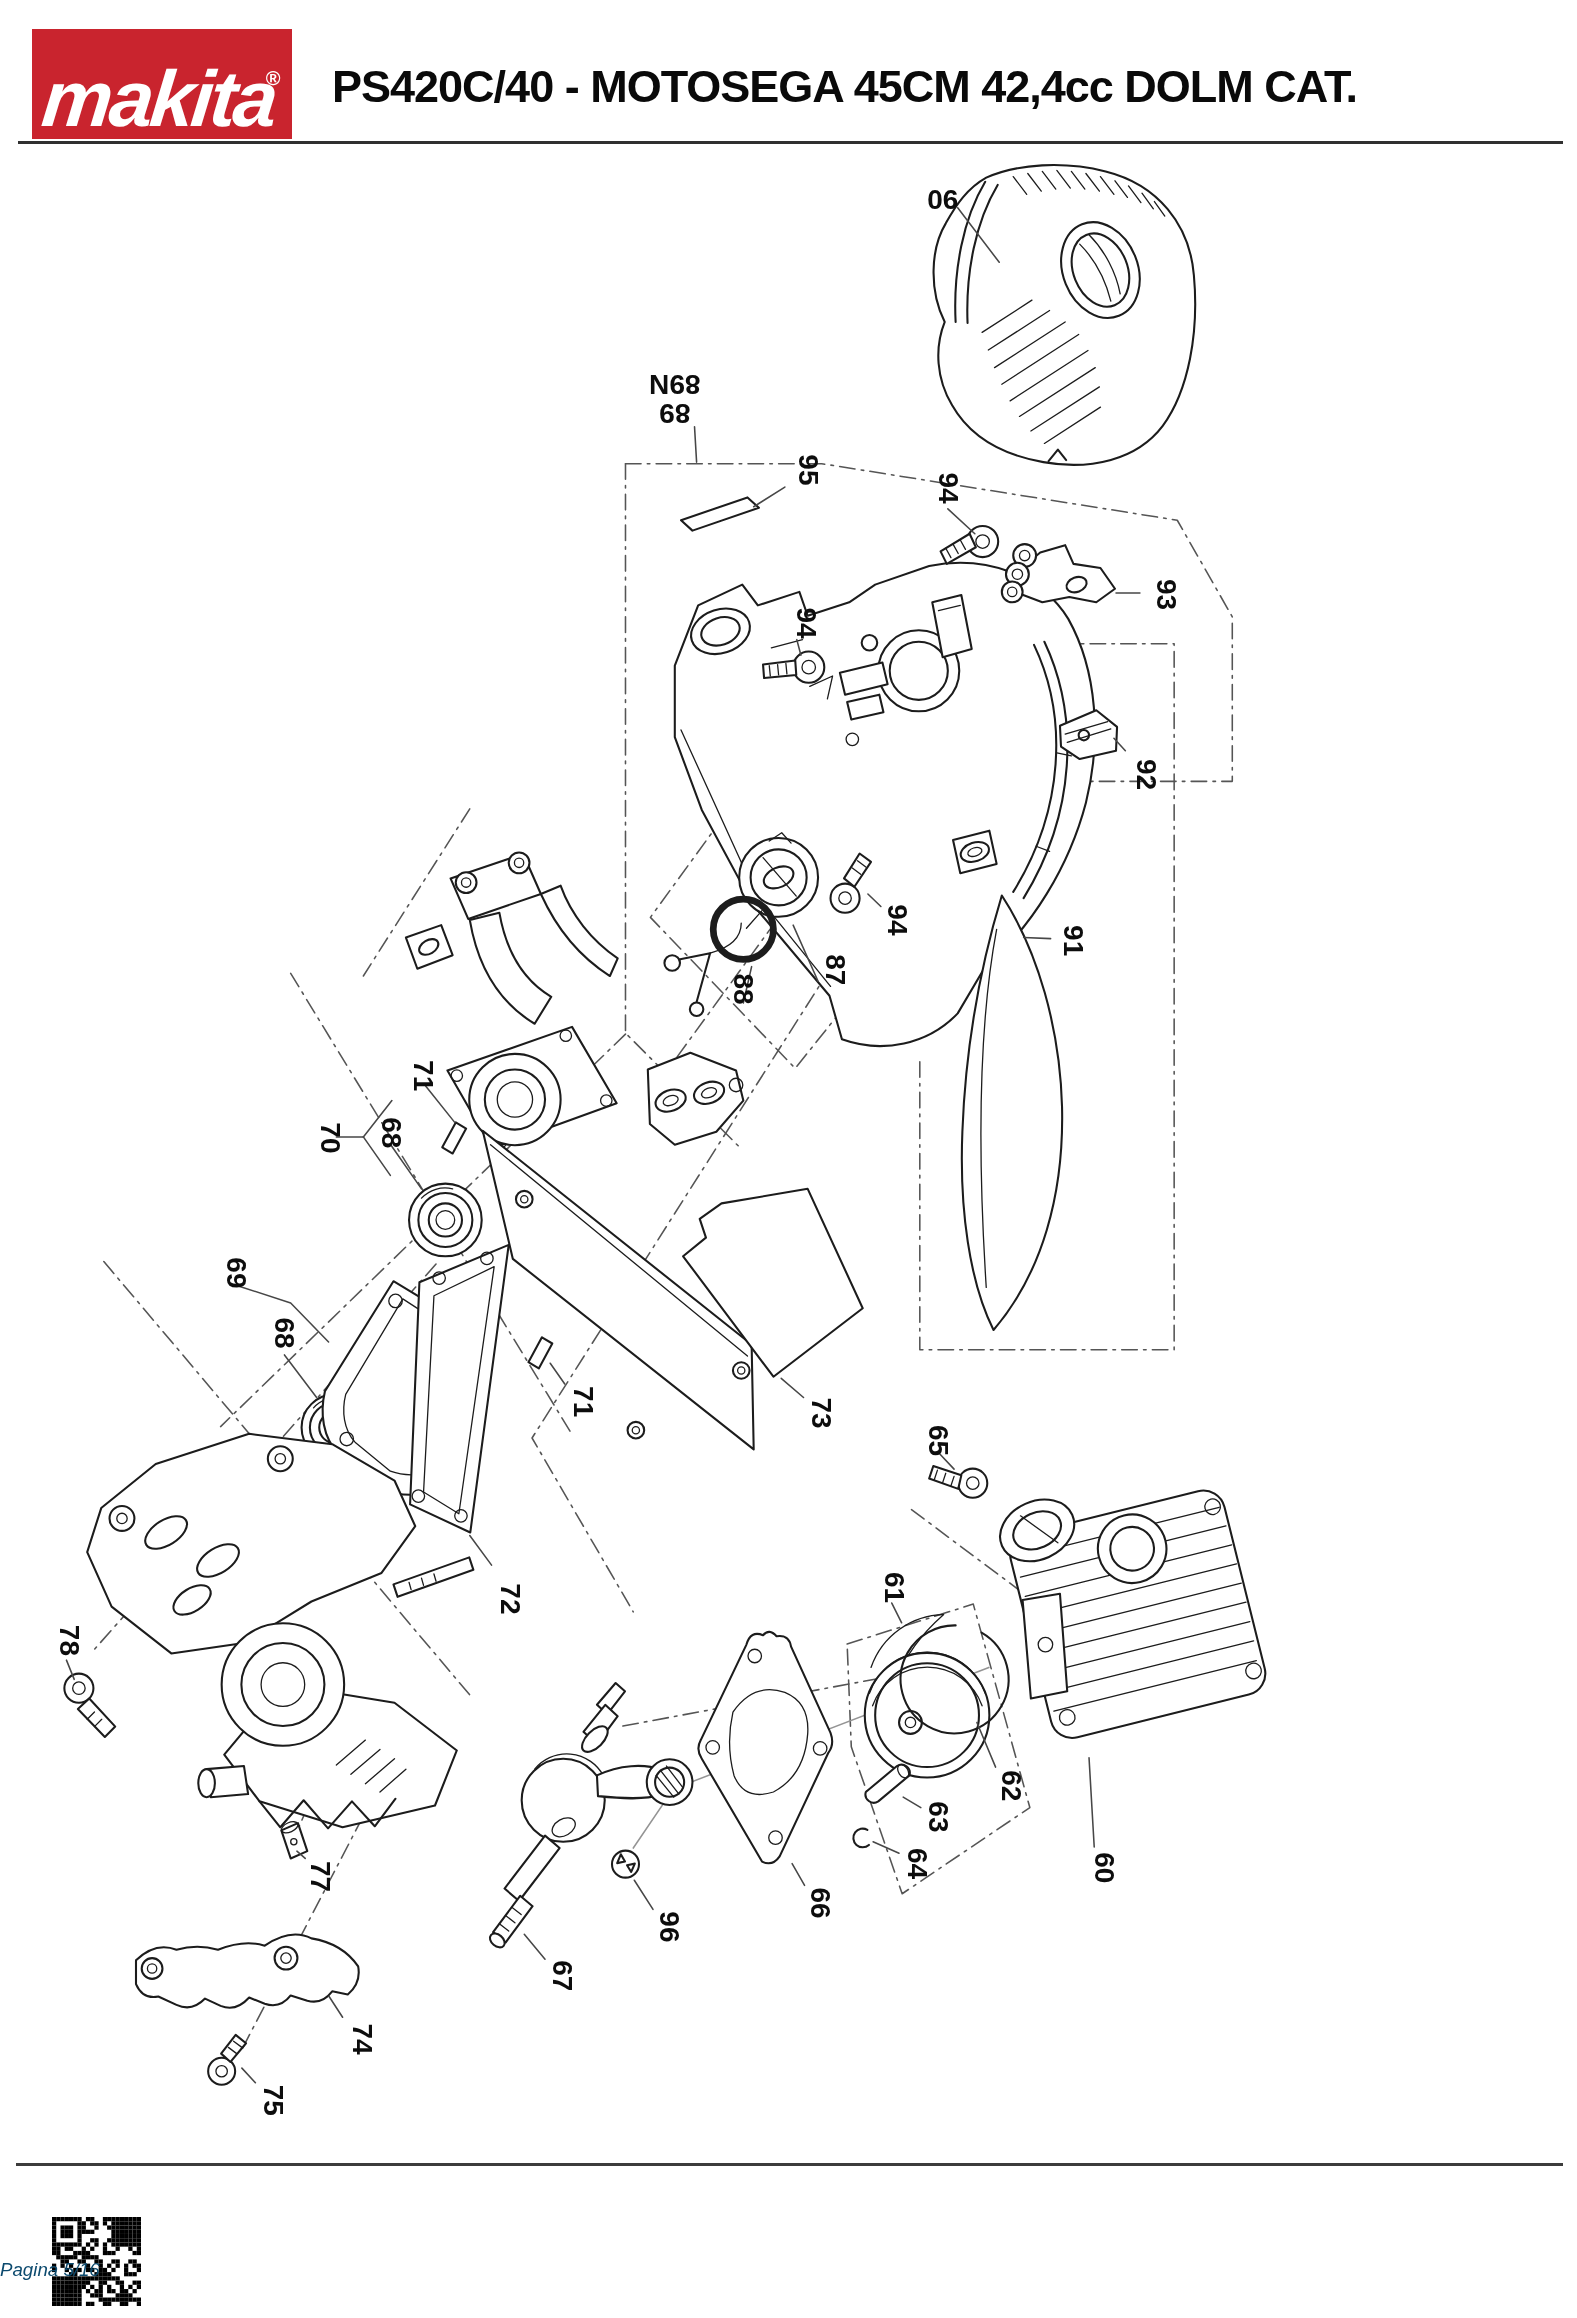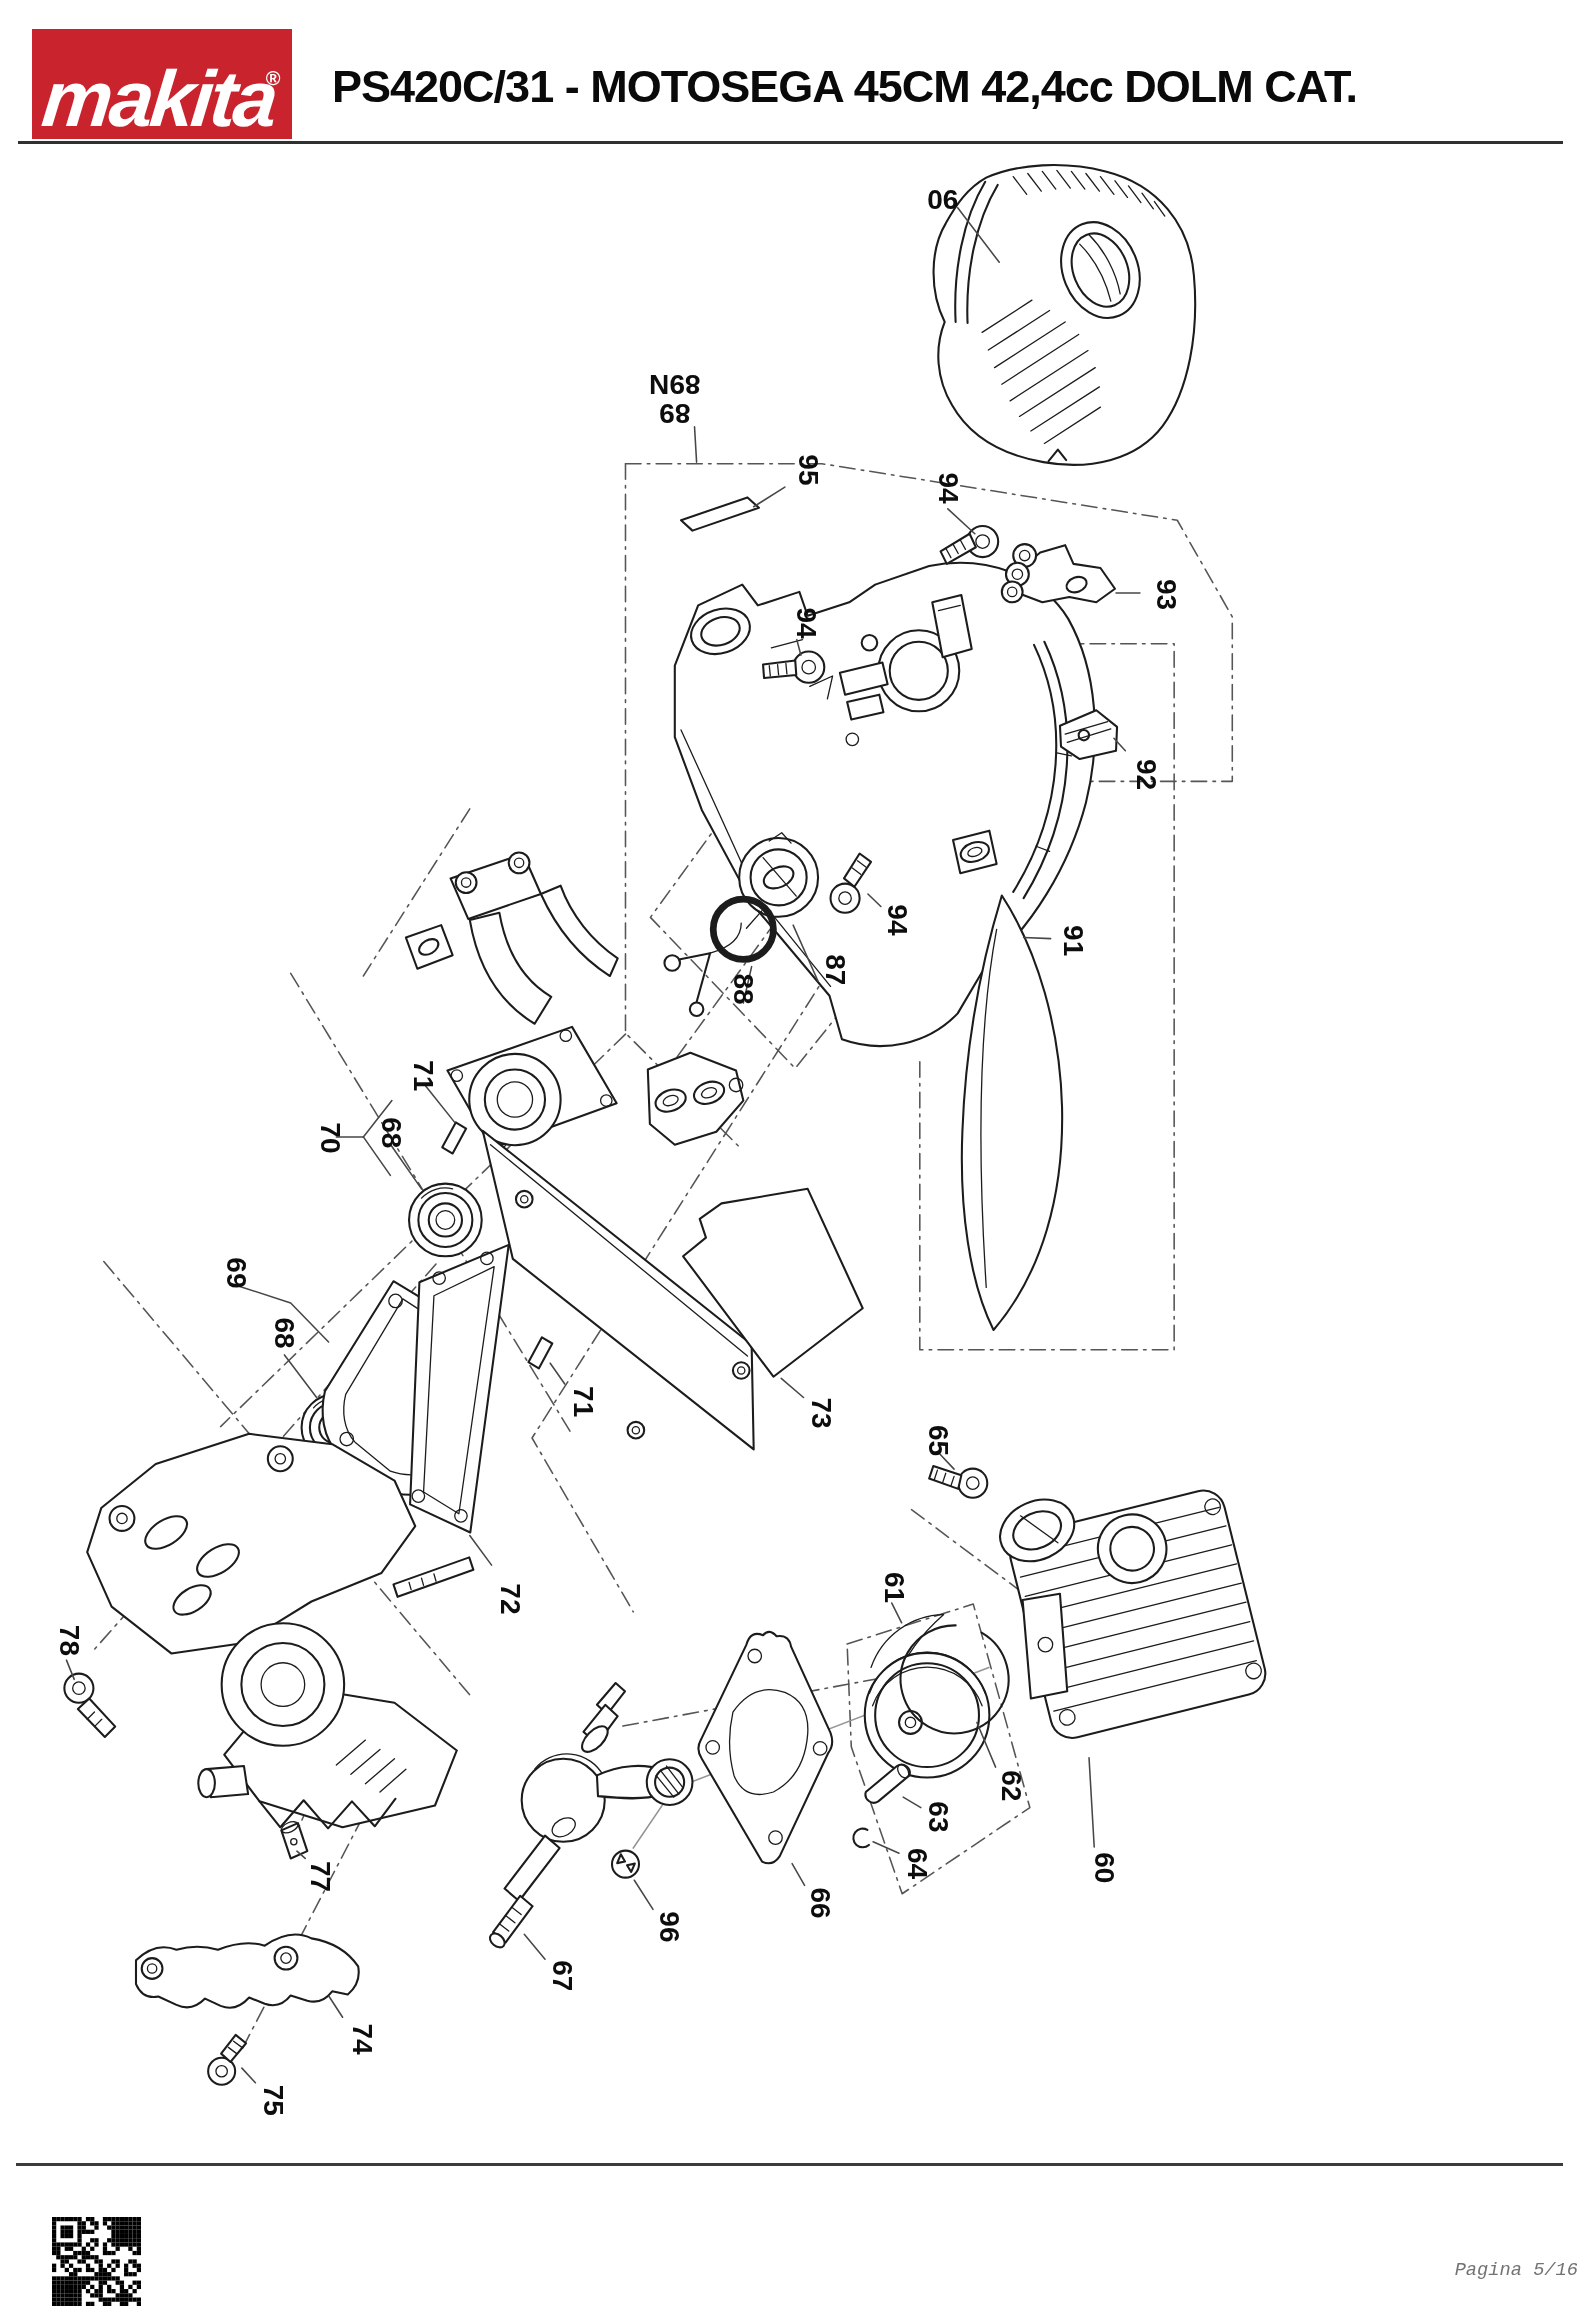--- a/index.html
+++ b/index.html
@@ -10,22 +10,22 @@
   .logo-box{position:absolute;inset:0;}
   .logo-text{position:absolute;left:11.4px;top:30px;font-size:79px;font-weight:bold;
              font-style:italic;color:#fff;letter-spacing:-3.1px;transform:skewX(-6deg);
              line-height:1;white-space:nowrap;}
   .logo-reg{position:absolute;right:11.4px;top:38px;color:#fff;font-size:20px;font-weight:bold;}
   .title{position:absolute;left:332px;top:61px;font-size:45px;font-weight:bold;color:#0a0a0a;
          letter-spacing:-1px;white-space:nowrap;}
   .rule{position:absolute;left:17.6px;top:141px;width:1545px;height:2.6px;background:#303030;}
   .rule-b{position:absolute;left:15.6px;top:2163px;width:1547px;height:2.6px;background:#3c3c3c;}
   
-  .pagenum{position:absolute;left:0;top:2259px;width:100%;text-align:right;
-           font-size:18.7px;font-style:italic;color:#737373;font-family:Liberation Mono, monospace;}
+  .pagenum{position:absolute;left:0;top:2259px;width:100%;text-align:left;
+           font-size:18.7px;font-style:italic;color:#0c4a6e;}
   .qr{position:absolute;left:52px;top:2217px;width:89px;height:89px;}
   
   svg.diagram{position:absolute;left:0;top:0;width:1578px;height:2319px;}
   svg.diagram path,svg.diagram line,svg.diagram circle,svg.diagram ellipse,
   svg.diagram rect,svg.diagram polyline{fill:none;stroke:#1c1c1c;stroke-width:4;
       stroke-linejoin:round;stroke-linecap:round;}
   svg.diagram .w{fill:#ffffff;}
   svg.diagram .thin{stroke-width:2.5;}
   svg.diagram .gray{stroke:#949494;stroke-width:3;}
   svg.diagram .dash{stroke:#555;stroke-width:3;stroke-dasharray:30 12 5 12;}
@@ -37,21 +37,21 @@
 </head>
 <body>
 
 <div class="page">
 
   <div class="logo">
     <div class="logo-box" style="background: rgb(201, 36, 46);"></div>
     <span class="logo-text">makita</span>
     <span class="logo-reg">®</span>
   </div>
-  <div class="title">PS420C/31 - MOTOSEGA 45CM 42,4cc DOLM CAT.</div>
+  <div class="title">PS420C/40 - MOTOSEGA 45CM 42,4cc DOLM CAT.</div>
   <div class="rule"></div>
 
   <svg class="diagram" viewBox="0 0 3040 4467">
 
     <g>
       <path class="dash" d="M1205 893 L1583 893 L2268 1002 L2374 1188 L2374 1505 L1900 1505"></path>
       <path class="dash" d="M1205 893 L1205 1990 L1430 2215"></path>
       <path class="dash" d="M1923 1240 L2262 1240 L2262 2600 L1772 2600 L1772 2040"></path>
       <path class="dash" d="M1480 1455 L1770 1760 L1532 2058 L1253 1767 Z"></path>
       <path class="dash" d="M560 1875 L1100 2760"></path>

